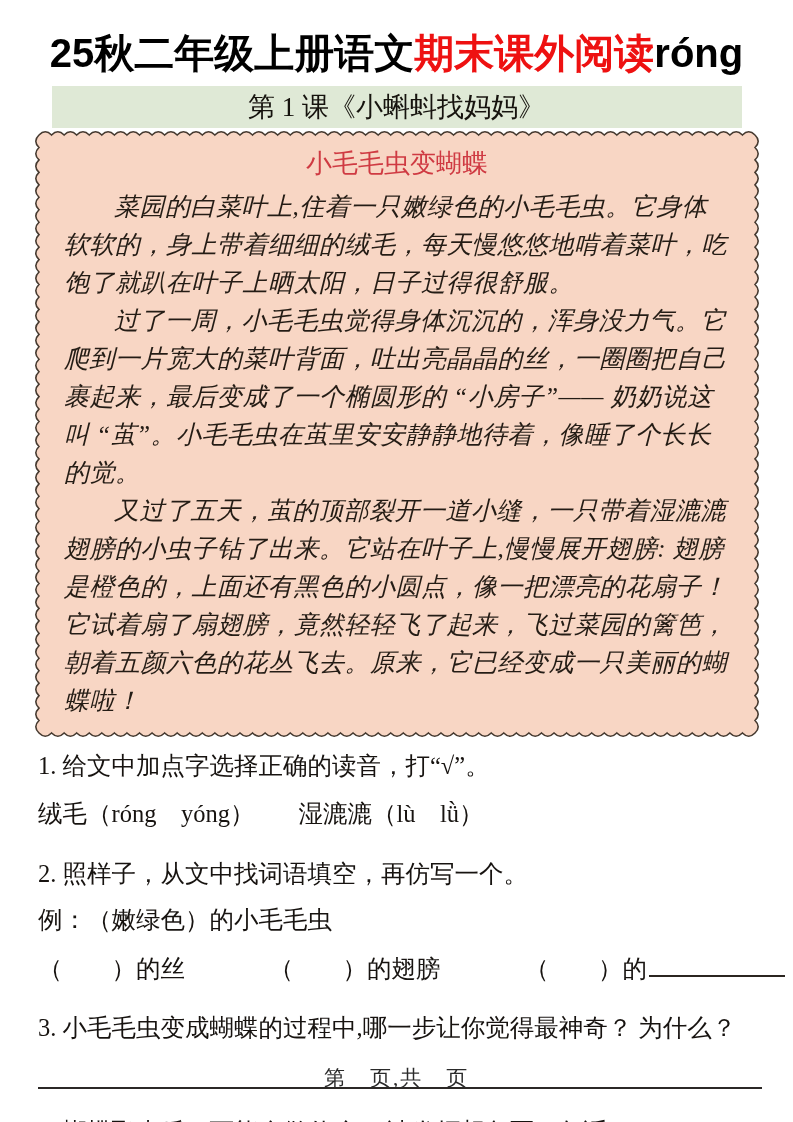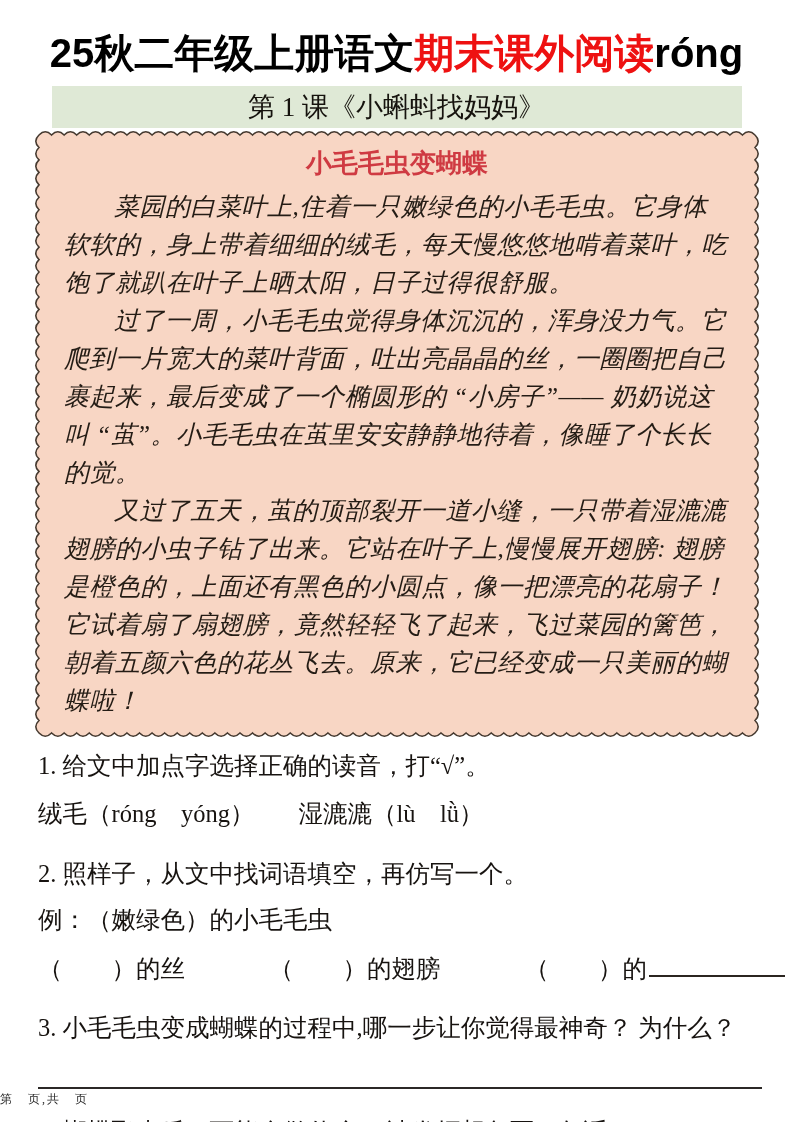--- a/index.html
+++ b/index.html
@@ -53,21 +53,21 @@
     width: 100%;
     height: 100%;
     overflow: visible;
     z-index: 0;
   }
   .passage-content { position: relative; z-index: 1; }
   .passage-title {
     text-align: center;
     color: #cf3a42;
     font-size: 26px;
-    font-weight: bold;
+    font-weight: normal;
     line-height: 36px;
     margin-bottom: 6px;
   }
   .passage-content p {
     font-size: 25px;
     line-height: 38px;
     text-indent: 2em;
     color: #241c15;
     letter-spacing: 0.5px;
     font-style: italic;
@@ -111,24 +111,25 @@
     height: 30px;
     border-bottom: 2.5px solid #2b2826;
     margin-top: 14px;
     width: 724px;
   }
   .q4-prompt { margin-top: 26px; }
 
   
   .footer {
     position: absolute;
-    bottom: 14px;
+    bottom: 30px;
     left: 0;
     width: 100%;
-    font-size: 12px;
+    text-align: center;
+    font-size: 21px;
     color: #2a2a2a;
     letter-spacing: 2px;
   }
 </style>
 </head>
 <body>
 
 <div class="header">
   <span>25秋二年级上册语文</span><span class="hl">期末课外阅读</span><span>róng</span>
 </div>

